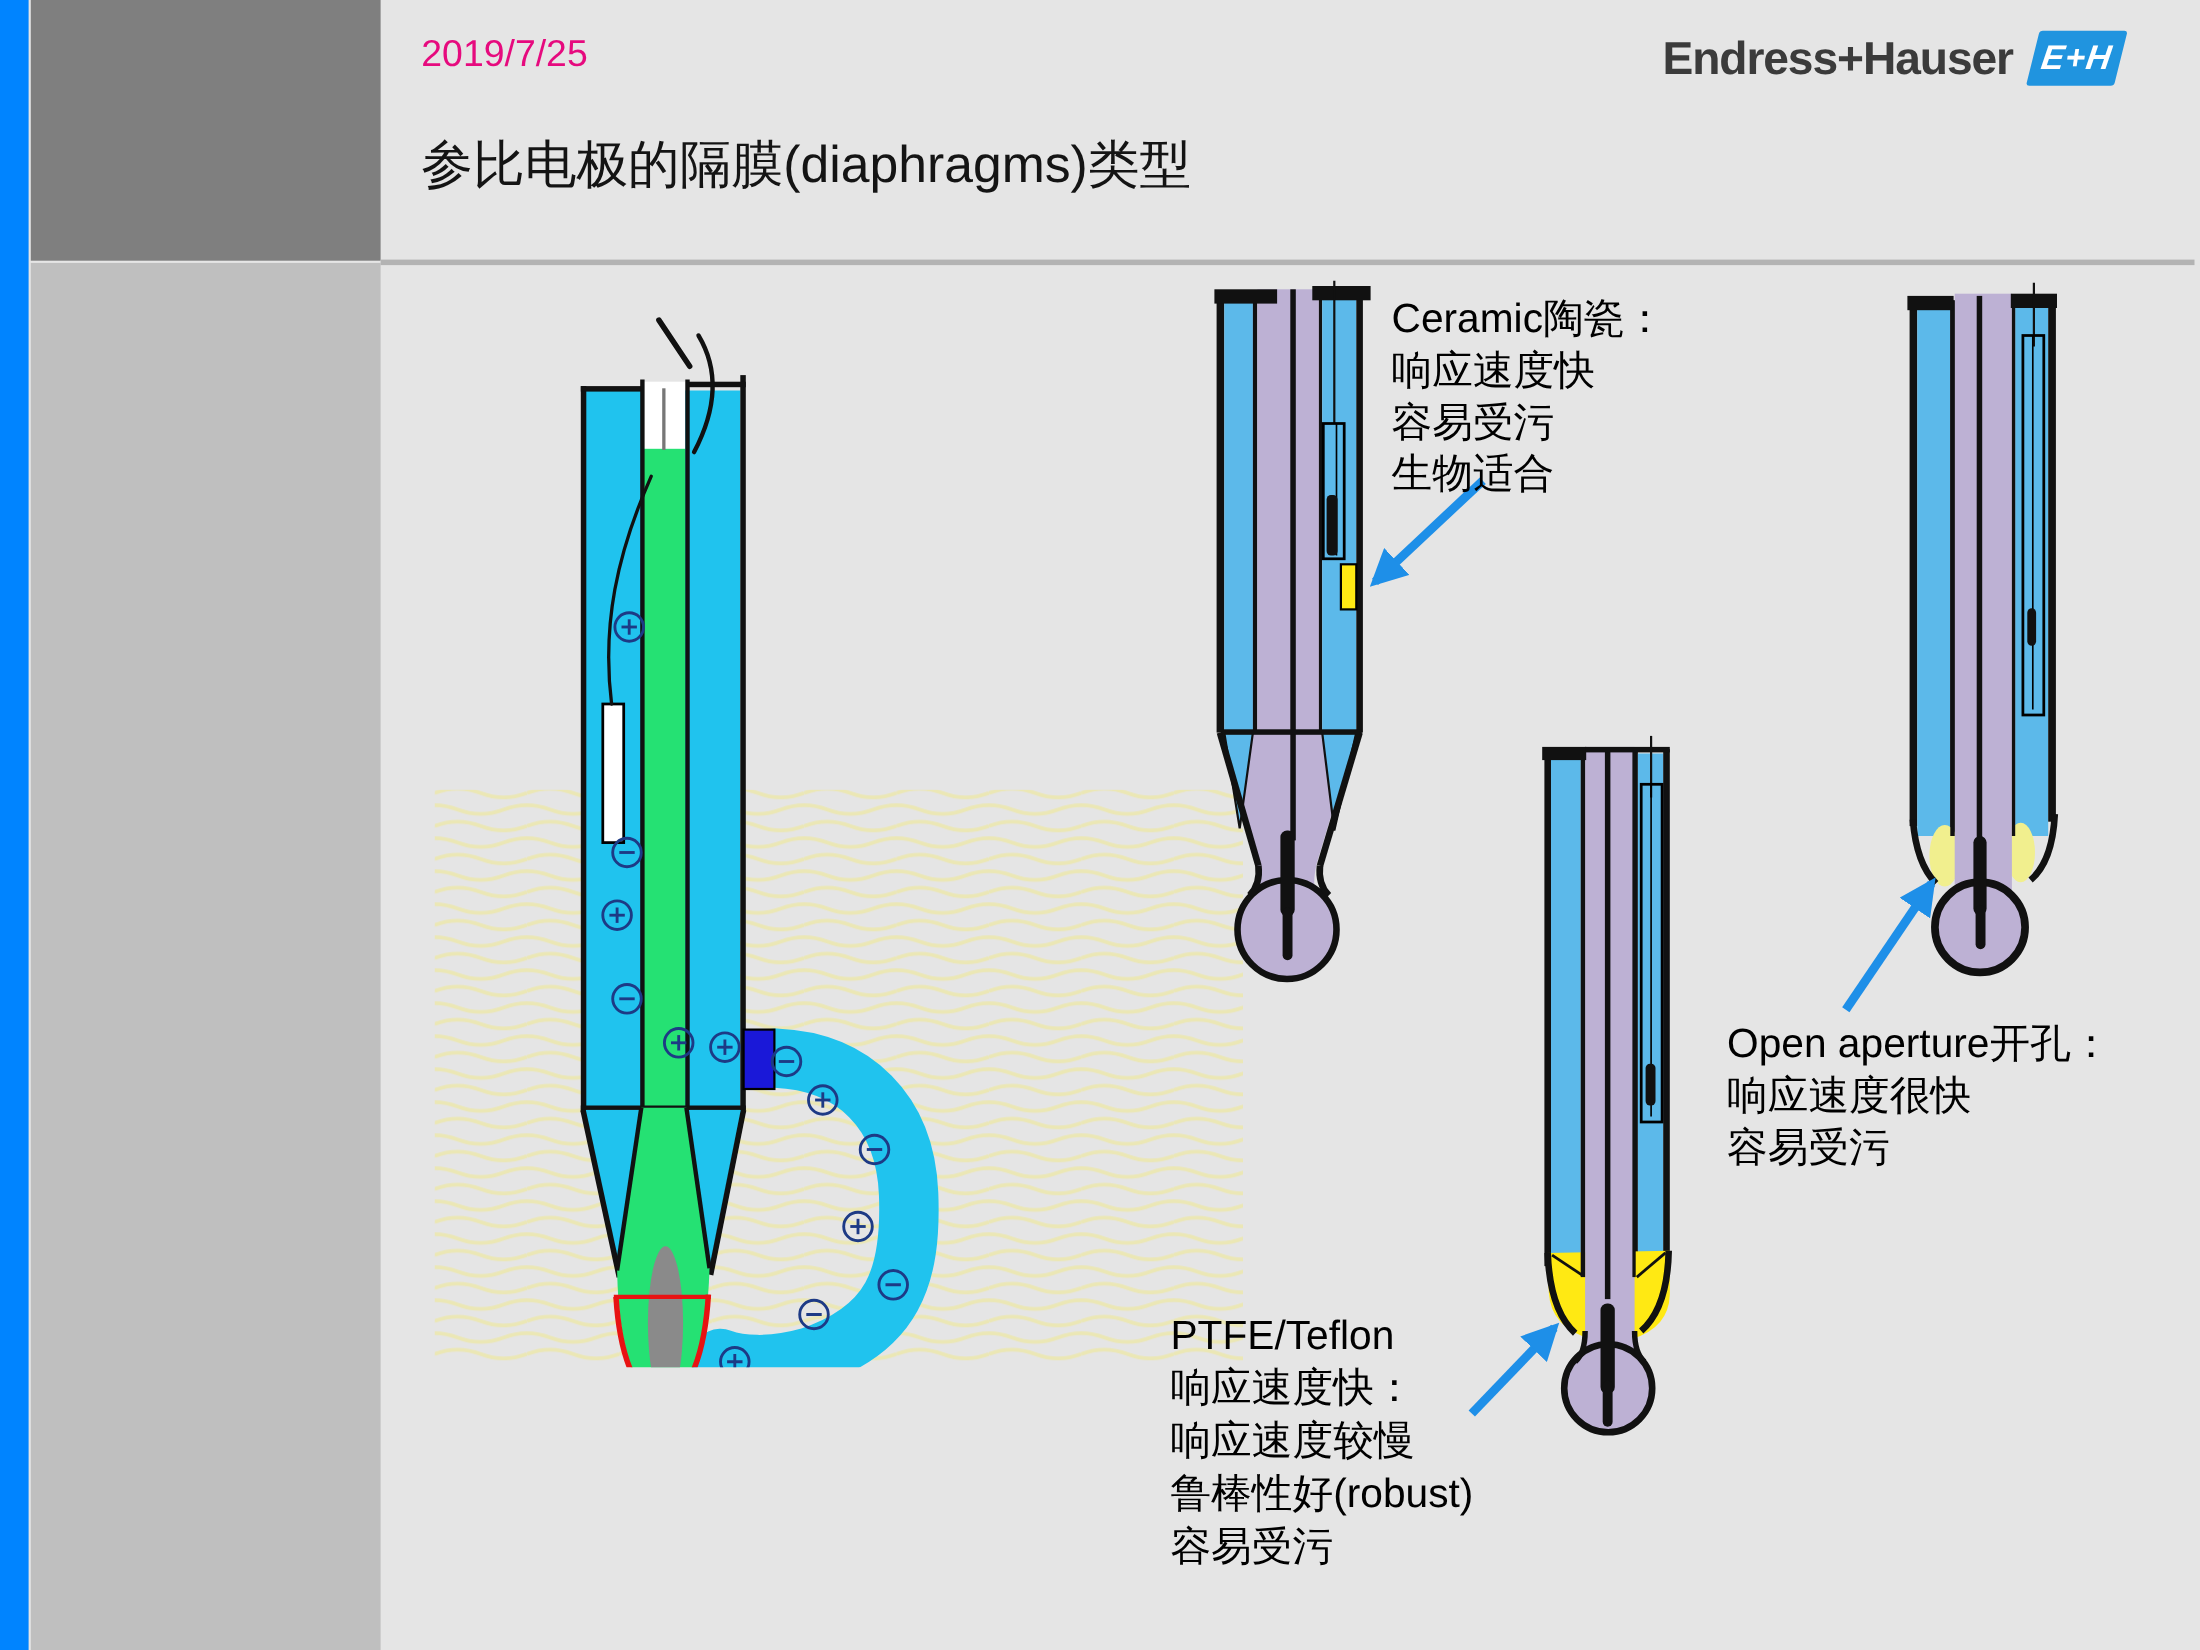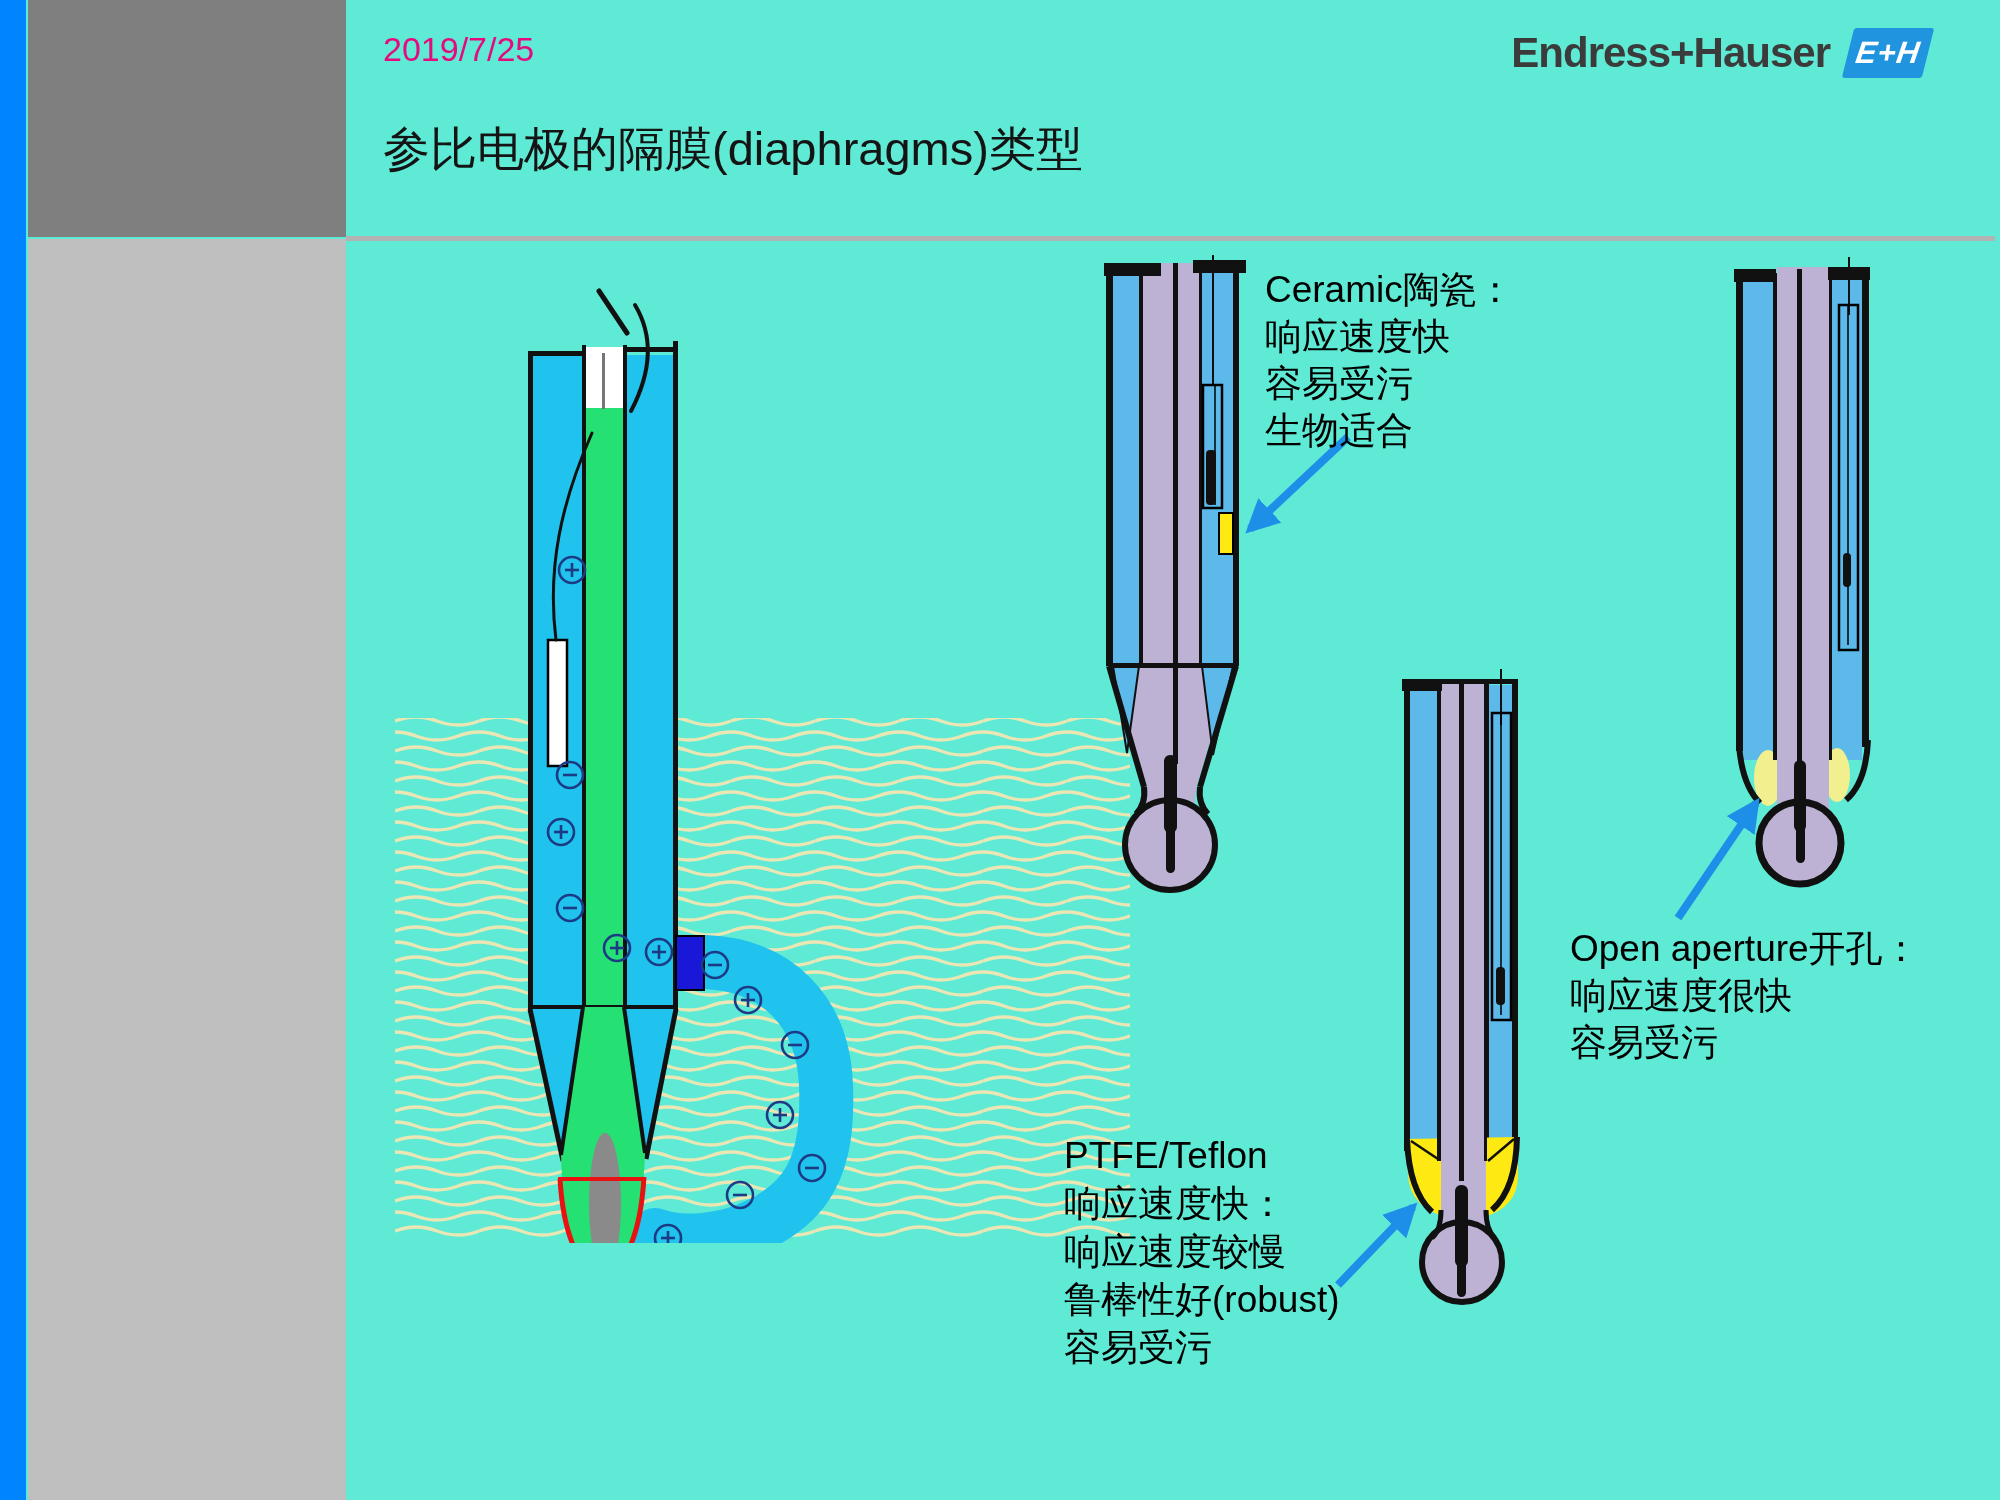--- a/index.html
+++ b/index.html
@@ -1,35 +1,35 @@
 <!DOCTYPE html>
 <html><head>
 <meta charset="utf-8">
 <style>
   html,body{margin:0;padding:0;background:#fff;}
-  .slide{position:relative;width:2000px;height:1500px;background:#5eead4;overflow:hidden;
+  .slide{position:relative;width:2000px;height:1500px;background:#e5e5e5;overflow:hidden;
          font-family:"Liberation Sans",sans-serif;}
   .accent-bar{position:absolute;left:0;top:0;width:26px;height:1500px;background:#0084ff;}
   .block-dark{position:absolute;left:28px;top:0;width:318px;height:237px;background:#7f7f7f;}
   .block-light{position:absolute;left:28px;top:239px;width:318px;height:1261px;background:#bfbfbf;}
   .divider{position:absolute;left:346px;top:236px;width:1649px;height:5px;background:#b3b3b3;}
   .date{position:absolute;left:383px;top:30px;font-size:34px;color:#e60a7e;}
   .title{position:absolute;left:383px;top:118px;margin:0;font-size:47px;font-weight:400;color:#141414;letter-spacing:0px;}
   .logo{position:absolute;right:72px;top:28px;display:flex;align-items:center;}
   .logo-text{font-size:42px;font-weight:bold;color:#3b3b3b;letter-spacing:-1px;}
   .logo-mark{display:inline-block;width:80px;height:50px;background:#2094df;transform:skewX(-14deg);
              border-radius:3px;margin-left:18px;text-align:center;}
   .logo-mark i{display:inline-block;transform:skewX(6deg);font-style:italic;font-weight:bold;
                color:#fff;font-size:31px;line-height:50px;letter-spacing:1px;}
   .left-diagram{position:absolute;left:395px;top:263px;}
   .right-diagram{position:absolute;left:1080px;top:255px;}
   .note{position:absolute;font-size:37px;line-height:47px;color:#000;white-space:nowrap;}
   .note-ceramic{left:1265px;top:266px;}
   .note-open{left:1570px;top:925px;}
-  .note-ptfe{left:1064px;top:1132px;line-height:48px;}
+  .note-ptfe{left:1064px;top:1190px;line-height:48px;}
 </style>
 </head>
 <body>
 
 <div class="slide">
   <div class="accent-bar"></div>
   <div class="block-dark"></div>
   <div class="block-light"></div>
   <div class="divider"></div>
 

